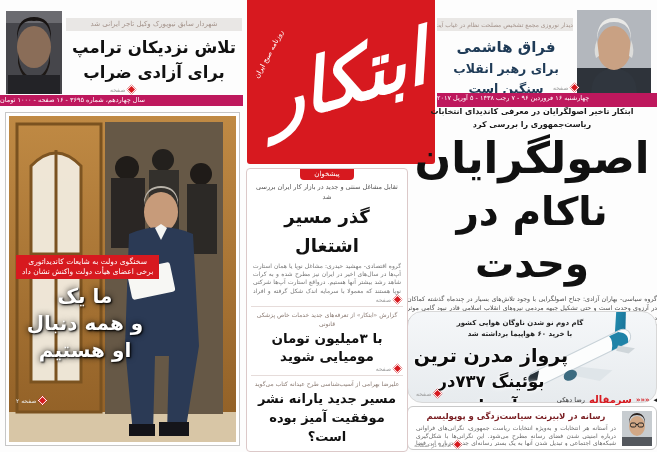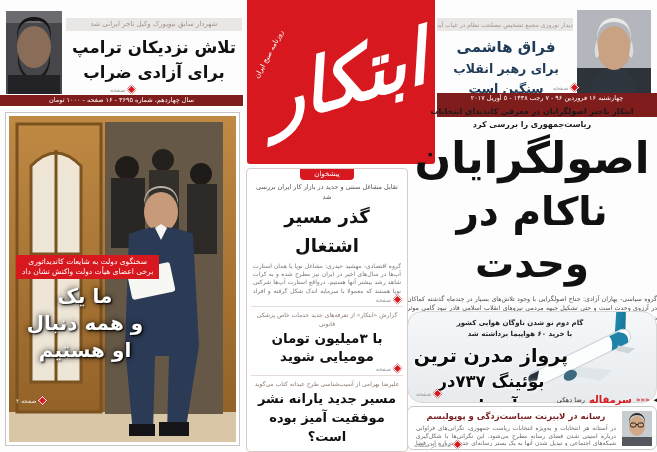--- a/index.html
+++ b/index.html
@@ -3,21 +3,21 @@
 <meta charset="utf-8">
 <style>
   html,body{margin:0;padding:0;}
   body{font-family:"DejaVu Sans","Liberation Sans",sans-serif;background:#e9e7e4;}
   #paper{position:relative;width:657px;height:452px;background:#fdfdfd;overflow:hidden;margin:0 auto;}
   .abs{position:absolute;}
   .rtl{direction:rtl;unicode-bidi:embed;}
   .kickerbar{background:#e9e7e5;color:#a3928a;font-size:7px;line-height:13px;text-align:center;
              overflow:hidden;white-space:nowrap;}
   .headline{font-weight:700;color:#111;text-align:center;}
-  .redstrip{background:#7f1d1d;color:#fff;text-align:center;overflow:hidden;white-space:nowrap;}
+  .redstrip{background:#be185d;color:#fff;text-align:left;overflow:hidden;white-space:nowrap;}
   .bodytext{color:#5a5a5a;text-align:justify;overflow:hidden;}
   .pageref{display:flex;align-items:center;gap:3px;direction:rtl;}
   .pageref .pr-diamond{width:7px;height:7px;background:#d7191f;transform:rotate(45deg);
         box-shadow:0 0 0 1px #fff inset;flex:0 0 auto;}
   .pageref .pr-text{font-size:6px;color:#9a9a9a;white-space:nowrap;}
   .divider{border-top:1px solid #e6dcda;}
   .colbox{background:#fff;border:1px solid #dcc9c9;border-radius:4px;}
   svg{display:block;}
 </style>
 </head>
@@ -118,21 +118,21 @@
     <div class="headline rtl abs" style="left:0;top:28px;width:138px;color:#1f3b57;">
       <div style="font-size:15px;line-height:23px;">فراق هاشمی</div>
       <div style="font-size:12.5px;line-height:20px;">برای رهبر انقلاب سنگین است</div>
     </div>
     <div class="pageref abs" style="left:116px;top:76px;">
       <span class="pr-diamond"></span>
       <span class="pr-text rtl">صفحه</span>
     </div>
   </div>
 
-  <div class="redstrip rtl abs" style="left:437px;top:93px;width:220px;height:24px;font-size:6.5px;line-height:10px;">چهارشنبه ۱۶ فروردین ۹۶ - ۷ رجب ۱۴۳۸ - ۵ آوریل ۲۰۱۷</div>
+  <div class="redstrip rtl abs" style="left:437px;top:93px;width:220px;height:14px;font-size:6.5px;line-height:10px;">چهارشنبه ۱۶ فروردین ۹۶ - ۷ رجب ۱۴۳۸ - ۵ آوریل ۲۰۱۷</div>
 
   <div class="abs" style="left:407px;top:105px;width:250px;">
     <div class="rtl" style="font-size:8px;font-weight:900;color:#1a1a1a;text-align:center;line-height:13px;">ابتکار تاخیر اصولگرایان در معرفی کاندیدای انتخابات ریاست‌جمهوری را بررسی کرد</div>
     <div class="headline rtl" style="font-size:43px;line-height:55px;letter-spacing:-1px;">اصولگرایان</div>
     <div class="headline rtl" style="font-size:39px;line-height:52px;letter-spacing:-1px;">ناکام در وحدت</div>
     <div class="bodytext rtl" style="margin-top:4px;height:64px;font-size:6.3px;line-height:9.4px;color:#4d4d4d;">گروه سیاسی- بهاران آزادی: جناح اصولگرایی با وجود تلاش‌های بسیار در چندماه گذشته کماکان در آرزوی وحدت است و حتی تشکیل جبهه مردمی نیروهای انقلاب اسلامی قادر نبود گامی موثر در جهت برآورده شدن این رویا بردارد و امیدهای بسیار را کاهش داد. چنددستگی و آشفتگی در این جریان سیاسی اما به حدی زیاد است که تنها یک هفته مانده به ثبت‌نام کاندیداهای ریاست‌جمهوری هنوز خبری از کاندیدای واحد یا لااقل کاندیداهای نهایی نیست و برخی هم که نامی از آنها به میان آمده است یا عملکرد عمومی و اجرایی نداشته‌اند و یا پیشینه مثبتی در کارنامه خود ندارند. چهره‌هایی همچون سعید جلیلی که کار تیمی و اجماع ندارد، مردان دولت بهار که هر ساله جداگانه کد می‌دهند و محمدباقر قالیباف که گویا یکی از گزینه‌های اصلی بود اما سکوت اختیار کرده است و شایعاتی هم در خصوص انصراف میان او مطرح می‌شود. عدم وجود راه‌حل سیاسی و چشم‌انداز روشن در میان طیف اصولگرایی کار را به آنجا کشانده که آنها دست به دامن حجت‌الاسلام رییسی شده و با وجود تکذیب‌های اولیه باز هم رفتار و رقبای خود را طوری تنظیم می‌کنند تا شاید بتوانند رقیبی در سطح حسن روحانی بیابند.</div>
     <div class="pageref" style="margin-top:3px;justify-content:flex-start;">
       <span class="pr-diamond"></span>
       <span class="pr-text rtl">ادامه در صفحه</span>
     </div>

